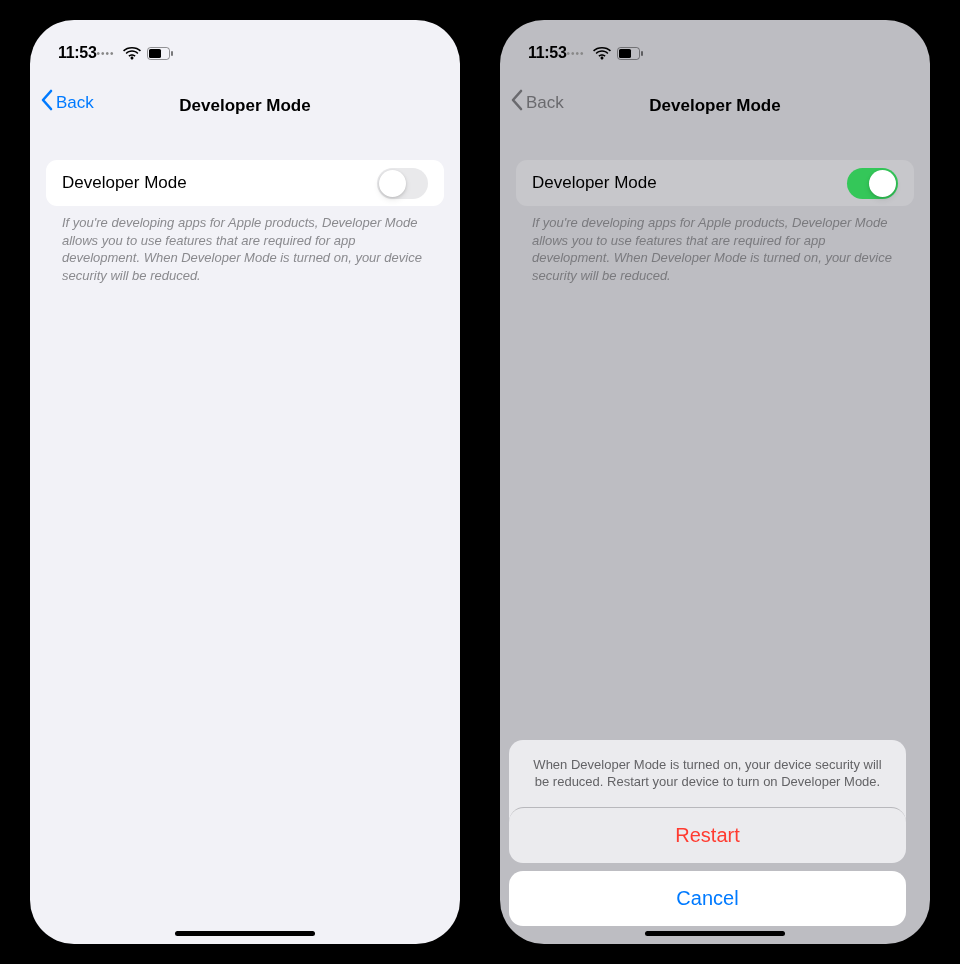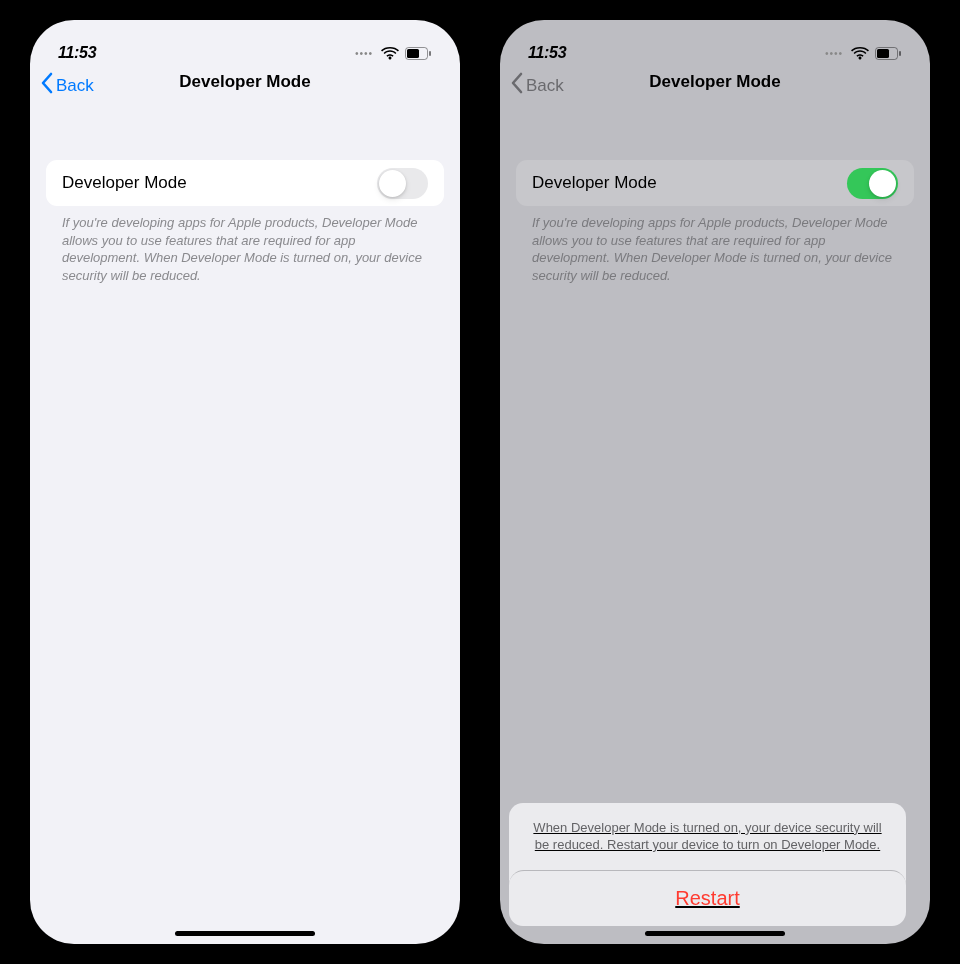--- a/index.html
+++ b/index.html
@@ -19,24 +19,23 @@
       background: #f2f2f7;
       border-radius: 44px;
       position: relative;
       overflow: hidden;
     }
     .phone.dimmed { background: #bdbdc2; }
     .status-bar {
       height: 52px;
       display: flex;
       align-items: center;
-      justify-content: space-between;
+      justify-content: flex-start;
       padding: 0 28px;
       padding-top: 14px;
-      font-style: italic;
     }
     .status-time {
       font-size: 16px;
       font-weight: 600;
       letter-spacing: -0.3px;
     }
     .status-right {
       display: flex;
       align-items: center;
       gap: 6px;
@@ -44,21 +43,21 @@
     .dots {
       font-size: 10px;
       letter-spacing: 1px;
       color: #888;
       margin-right: 2px;
     }
     .wifi-icon svg, .battery-icon svg { display: block; }
     .nav-bar {
       height: 44px;
       display: flex;
-      align-items: flex-start;
+      align-items: flex-end;
       position: relative;
       padding: 0 10px;
     }
     .back-button {
       display: flex;
       align-items: center;
       gap: 2px;
       color: #007aff;
       font-size: 17px;
       font-weight: 400;
@@ -121,21 +120,20 @@
       width: 140px;
       height: 5px;
       background: #000;
       border-radius: 3px;
     }
     .action-sheet {
       position: absolute;
       bottom: 10px;
       left: 9px;
       right: 24px;
-      text-decoration: underline;
     }
     .action-group {
       background: rgba(237,237,240,0.95);
       border-radius: 14px;
       overflow: hidden;
       margin-bottom: 8px;
     }
     .action-message {
       font-size: 13px;
       line-height: 1.35;
@@ -241,16 +239,19 @@
       </div>
     </div>
     <div class="description">If you're developing apps for Apple products, Developer Mode allows you to use features that are required for app development. When Developer Mode is turned on, your device security will be reduced.</div>
   </div>
 
   <div class="action-sheet">
     <div class="action-group">
       <div class="action-message">When Developer Mode is turned on, your device security will be reduced. Restart your device to turn on Developer Mode.</div>
       <div class="action-button destructive">Restart</div>
     </div>
+    <div class="action-group action-cancel-group">
+      <div class="action-button cancel" style="border-top:none">Cancel</div>
+    </div>
   </div>
 
   <div class="home-indicator"></div>
 </div>
 
 </body></html>

